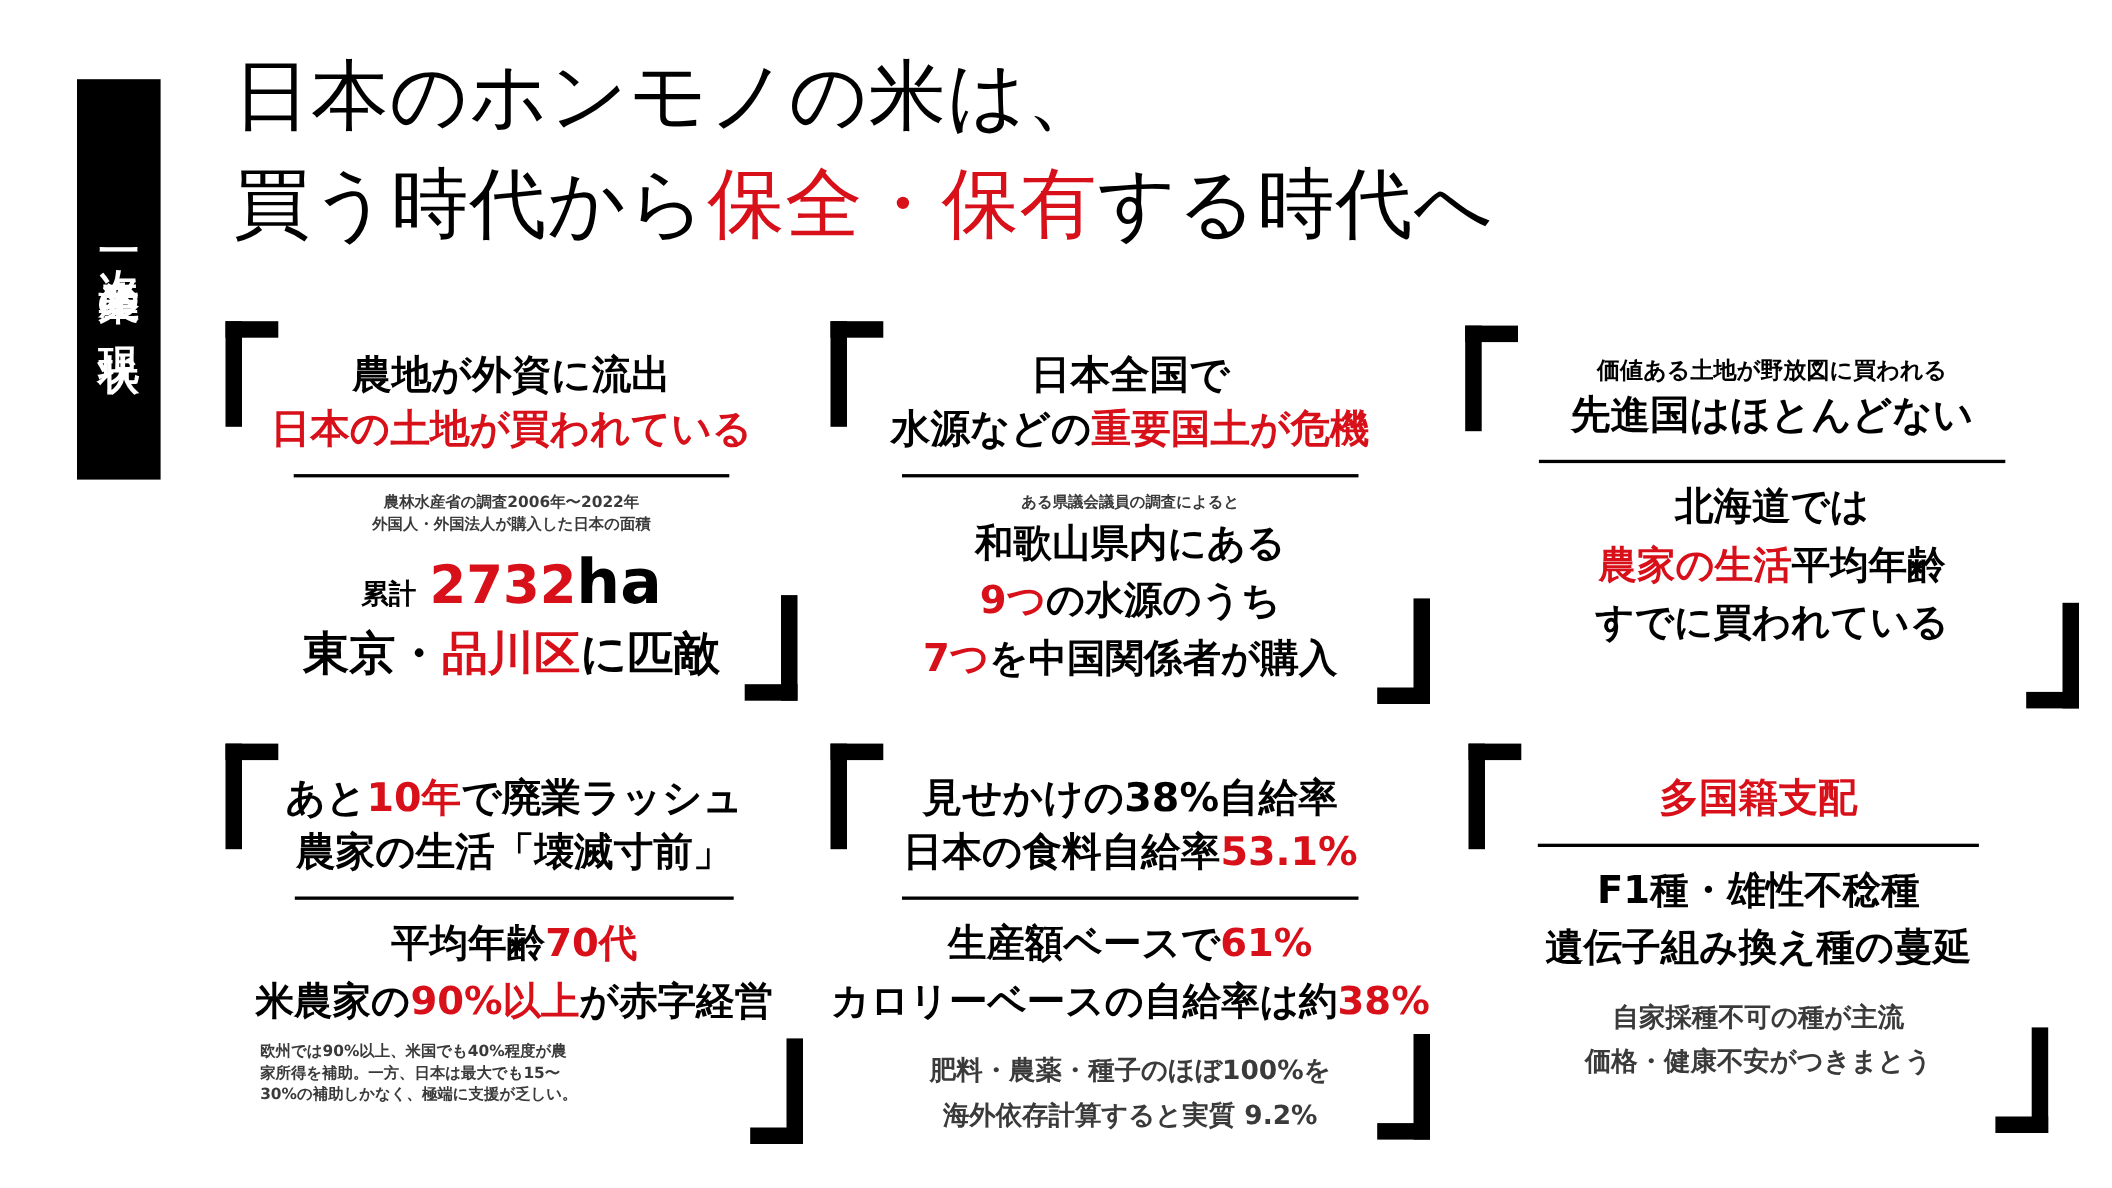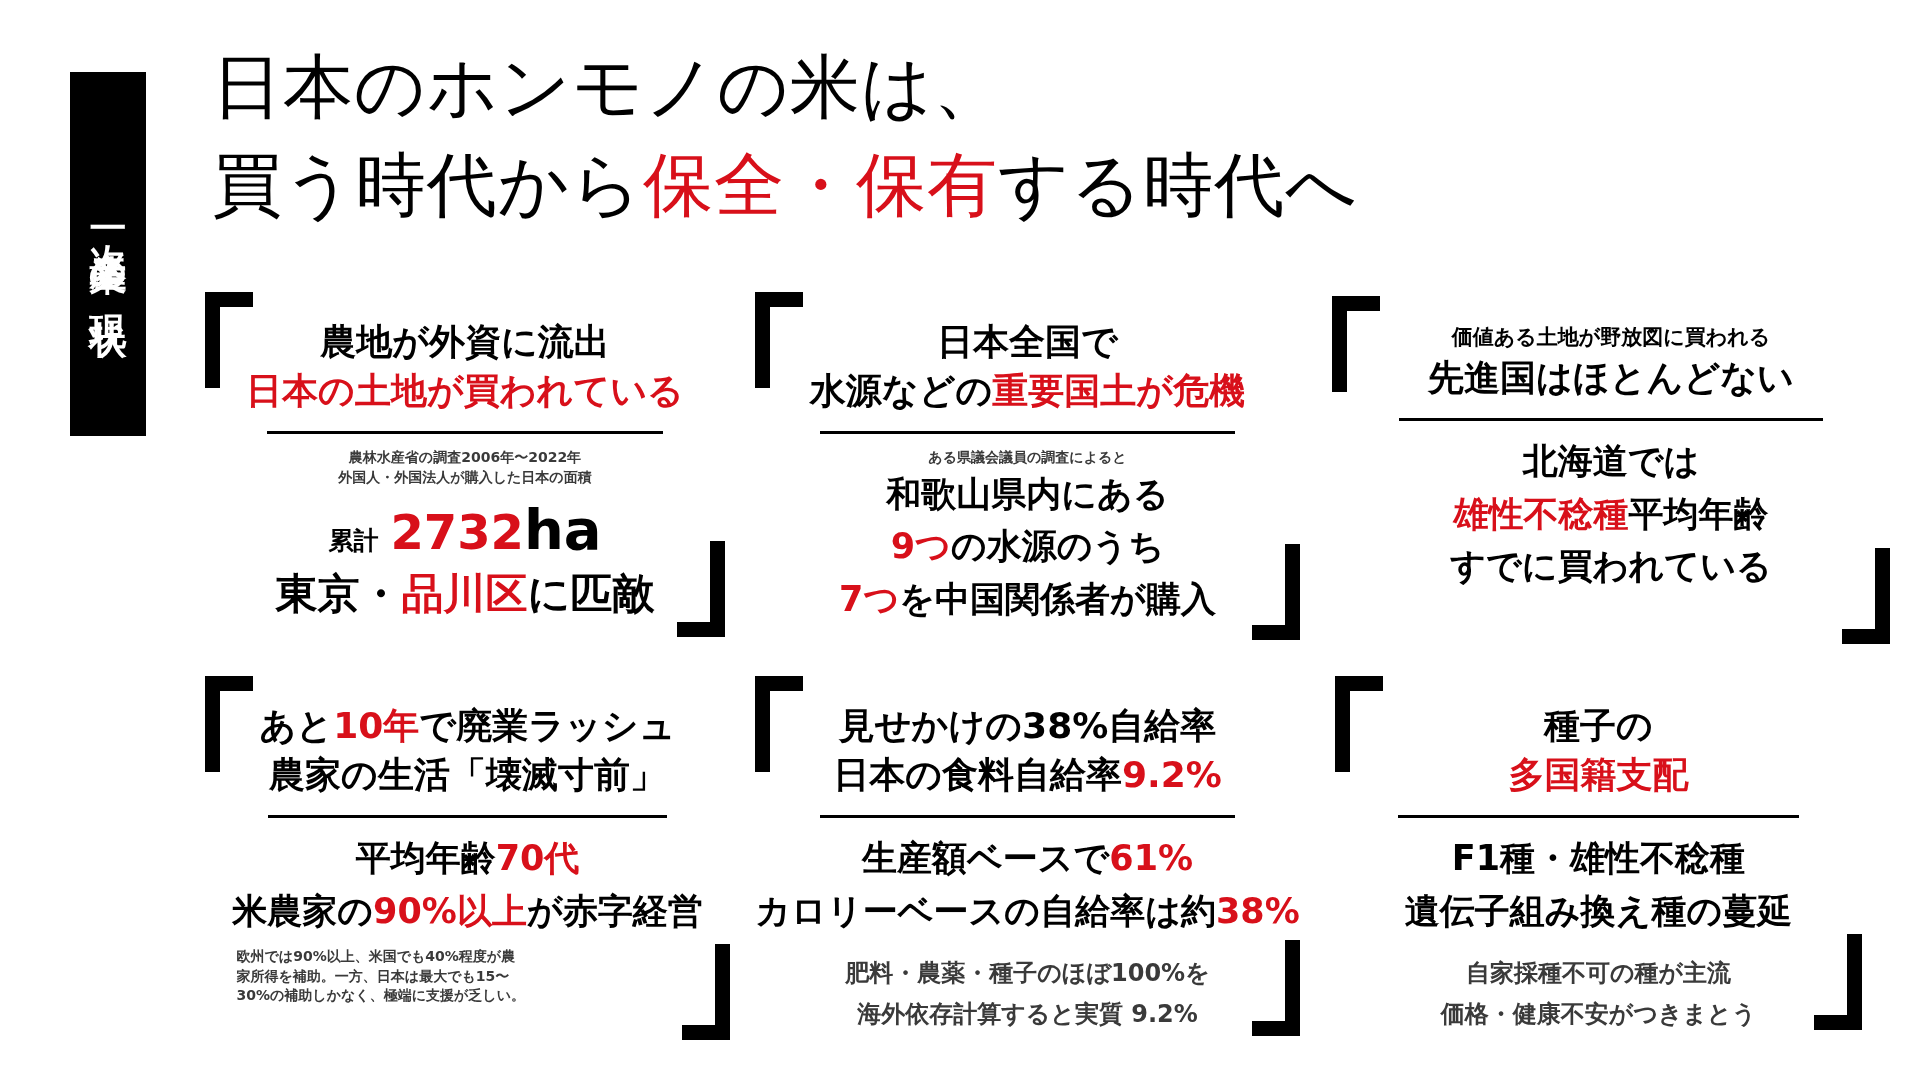--- a/index.html
+++ b/index.html
@@ -111,21 +111,21 @@
 
   <section class="block" id="b3">
     <span class="bk bk-tl"></span>
     <span class="bk bk-br"></span>
     <div class="content">
       <div class="h-small">価値ある土地が野放図に買われる</div>
       <div class="h">先進国はほとんどない</div>
       <hr class="divider">
       <div class="body mt-lg">北海道では</div>
       <div class="body">
-        <span class="red">雄性不稔種</span><span>平均年齢</span>
+        <span class="red">農家の生活</span><span>平均年齢</span>
       </div>
       <div class="body">すでに買われている</div>
     </div>
   </section>
 
   <section class="block" id="b4">
     <span class="bk bk-tl"></span>
     <span class="bk bk-br"></span>
     <div class="content">
       <div class="h">
@@ -146,41 +146,40 @@
       </div>
     </div>
   </section>
 
   <section class="block" id="b5">
     <span class="bk bk-tl"></span>
     <span class="bk bk-br"></span>
     <div class="content">
       <div class="h">見せかけの38%自給率</div>
       <div class="h">
-        <span>日本の食料自給率</span><span class="red">9.2%</span>
+        <span>日本の食料自給率</span><span class="red">53.1%</span>
       </div>
       <hr class="divider">
       <div class="body mt-sm">
         <span>生産額ベースで</span><span class="red">61%</span>
       </div>
       <div class="body">
         <span>カロリーベースの自給率は約</span><span class="red">38%</span>
       </div>
       <div class="note-lg mt-md">
         <div>肥料・農薬・種子のほぼ100%を</div>
         <div>海外依存計算すると実質 9.2%</div>
       </div>
     </div>
   </section>
 
   <section class="block" id="b6">
     <span class="bk bk-tl"></span>
     <span class="bk bk-br"></span>
     <div class="content">
-      <div class="h">種子の</div>
       <div class="h red">多国籍支配</div>
       <hr class="divider">
       <div class="body mt-sm">F1種・雄性不稔種</div>
       <div class="body">遺伝子組み換え種の蔓延</div>
       <div class="note-lg mt-md">
         <div>自家採種不可の種が主流</div>
         <div>価格・健康不安がつきまとう</div>
       </div>
     </div>
   </section>

